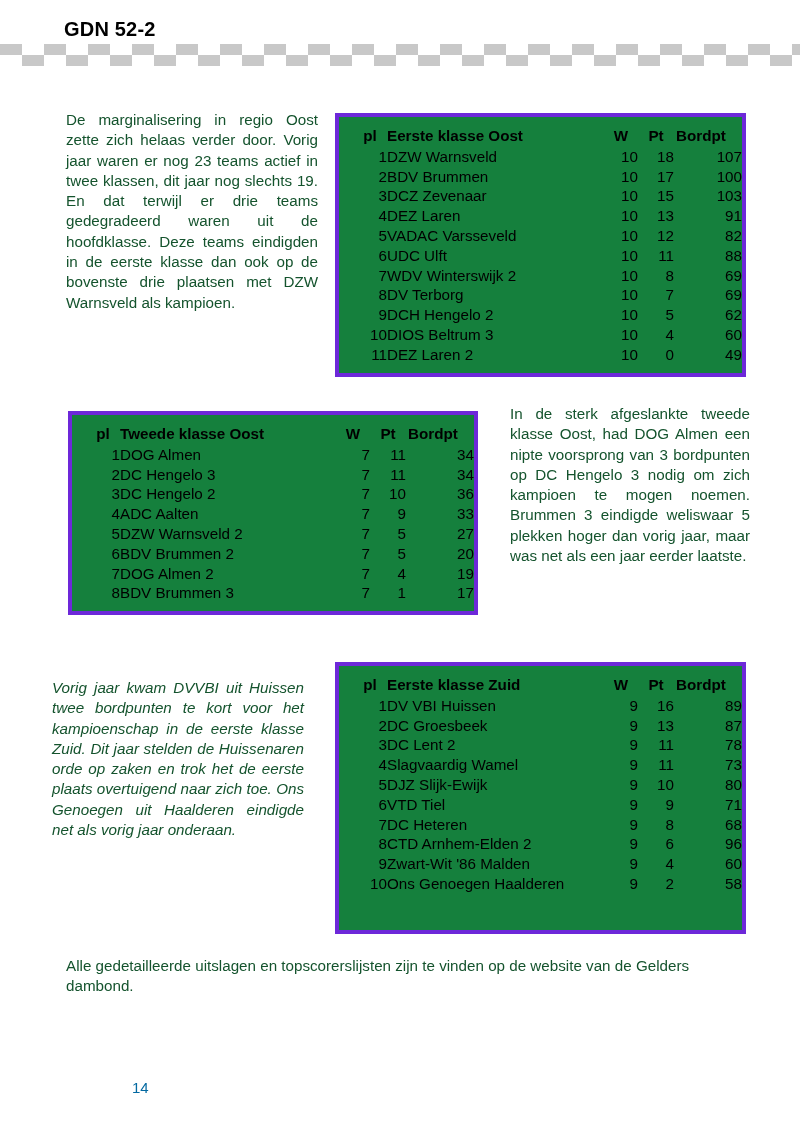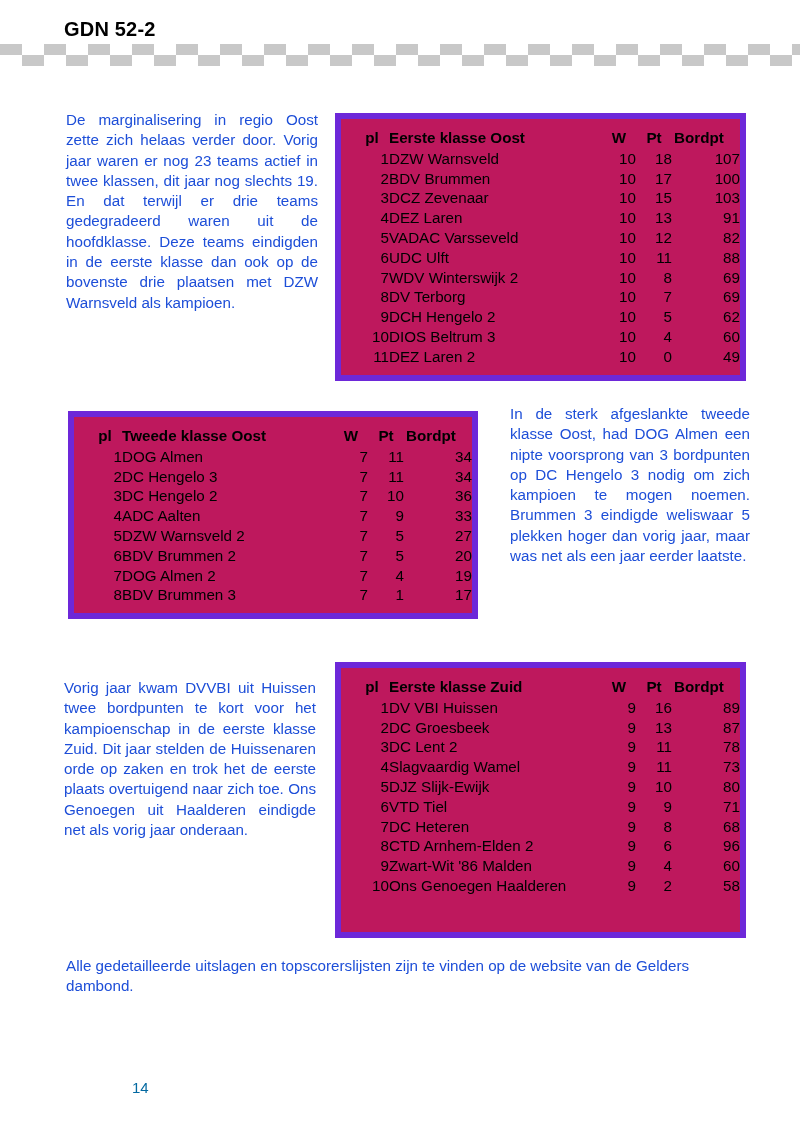--- a/index.html
+++ b/index.html
@@ -55,32 +55,32 @@
       #ffffff 0px, #ffffff 22px, #c8c8c8 22px, #c8c8c8 44px);
   }
 
   
   .para {
     position: absolute;
     font-size: 15.2px;
     line-height: 20.3px;
     text-align: justify;
     text-justify: inter-word;
-    color: #1d4ed8;
+    color: #14532d;
     hyphens: none;
   }
   .para.last-natural {
     text-align-last: left;
   }
 
   
   .standings {
     position: absolute;
-    background: #be185d;
-    border: 6px solid #6d28d9;
+    background: #15803d;
+    border: 4px solid #6d28d9;
     box-sizing: border-box;
   }
   .standings table {
     width: 100%;
     border-collapse: collapse;
     font-size: 15.2px;
     line-height: 19.8px;
   }
   .standings th,
   .standings td {
@@ -112,21 +112,21 @@
     padding: 9px 0 8px 14px;
   }
   #table-eerste-zuid {
     left: 335px; top: 662px; width: 411px;
     padding: 9px 0 36px 14px;
   }
 
   
   #para-oost  { left: 66px;  top: 110px; width: 252px; }
   #para-tweede{ left: 510px; top: 404px; width: 240px; }
-  #para-zuid  { left: 64px;  top: 678px; width: 252px; }
+  #para-zuid  { left: 52px;  top: 678px; width: 252px; font-style: italic; }
   #para-footer{
     left: 66px; top: 956px; width: 676px;
     text-align: left;
   }
 
   .page-number {
     position: absolute;
     left: 132px;
     top: 1079px;
     font-size: 15px;

